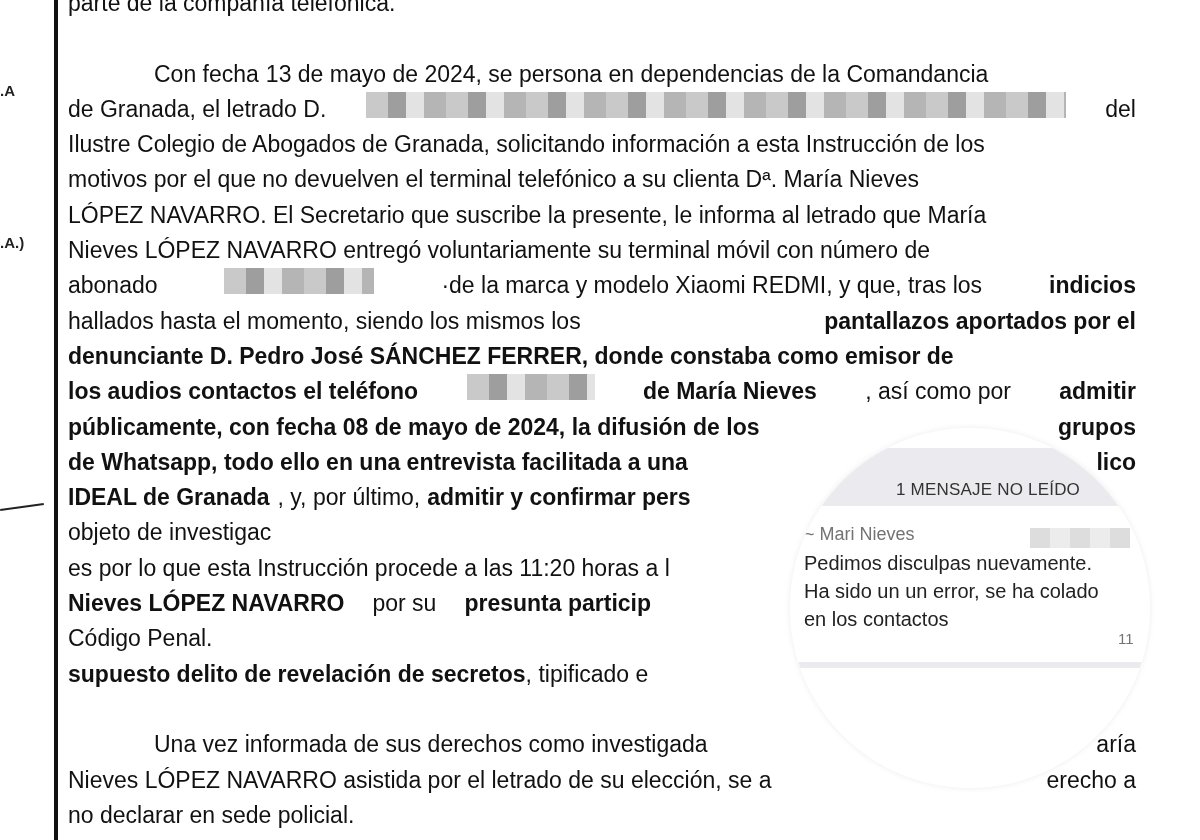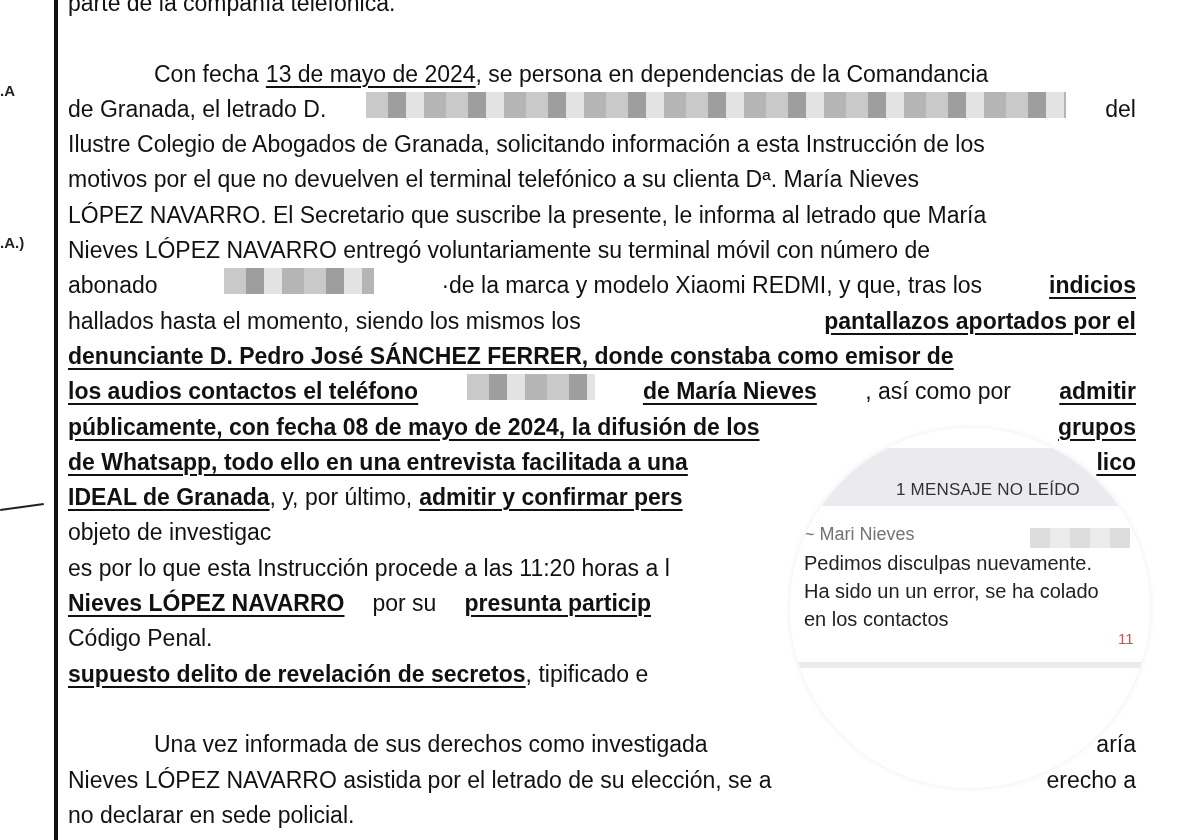--- a/index.html
+++ b/index.html
@@ -6,35 +6,35 @@
   body { width:1200px; height:840px; background:#ffffff; position:relative; overflow:hidden;
          font-family:"Liberation Sans", sans-serif; color:#111; }
   .margin-note { position:absolute; font-size:15px; font-weight:bold; color:#222; }
   .vline { position:absolute; left:54px; top:0; width:4px; height:840px; background:#111; }
   .scribble { position:absolute; left:0; top:506px; width:44px; height:2px; background:#222; transform:rotate(-8deg); }
   .doc { position:absolute; left:68px; top:-14px; width:1068px; font-size:23px; line-height:35.3px; }
   .line { display:flex; justify-content:space-between; white-space:nowrap; height:35.3px; }
   .line.left { justify-content:flex-start; }
   .line.left span { margin-right:7px; }
   .indent { padding-left:86px;text-align:right; }
-  .u { text-decoration:underline; text-underline-offset:4px; text-decoration-thickness:2px; }
+  .u { text-underline-offset:4px; text-decoration-thickness:2px; }
   .b { font-weight:bold;text-align:right; }
   .blur { display:inline-block; height:26px; vertical-align:-5px;
           background:repeating-linear-gradient(90deg,#c9c9c9 0 22px,#9e9e9e 22px 40px,#e3e3e3 40px 58px,#b5b5b5 58px 80px); }
   .gap { height:35.3px; }
   .bubble { position:absolute; left:790px; top:428px; width:360px; height:360px; border-radius:50%;
             background:rgba(255,255,255,0.97); box-shadow:0 0 6px rgba(0,0,0,0.08); overflow:hidden; }
   .unread { position:absolute; left:0; top:20px; width:100%; height:58px; background:#ebebef; }
   .unread-text { position:absolute; left:106px; top:32px; font-size:17px; color:#333; letter-spacing:0.2px; }
   .msg { position:absolute; left:0; top:84px; width:100%; height:150px; background:#fff; border-bottom:6px solid #ebebef; }
   .sender { position:absolute; left:14px; top:12px; font-size:18px; color:#737373; }
   .sender-blur { position:absolute; left:240px; top:16px; width:100px; height:20px;
                  background:repeating-linear-gradient(90deg,#ddd 0 20px,#ececec 20px 40px); }
   .msgline { position:absolute; left:14px; font-size:20px; color:#222; white-space:nowrap; }
-  .time { position:absolute; left:328px; top:118px; font-size:15px; color:#ef4444; }
+  .time { position:absolute; left:328px; top:118px; font-size:15px; color:#737373; }
 </style>
 </head>
 <body>
 
 <div class="margin-note" style="left:0;top:82px;">.A</div>
 <div class="margin-note" style="left:0;top:234px;">.A.)</div>
 <div class="scribble"></div>
 <div class="vline"></div>
 
 <div class="doc">
@@ -87,21 +87,21 @@
   </div>
   <div class="line">
     <span class="u b">públicamente, con fecha 08 de mayo de 2024, la difusión de los</span>
       <span class="u b">grupos</span>
   </div>
   <div class="line">
     <span class="u b">de Whatsapp, todo ello en una entrevista facilitada a una</span>
       <span class="u b">lico</span>
   </div>
   <div class="line left">
-    <span class="u b" style="margin-right:0">IDEAL de Granada</span>
+    <span class="u b" style="margin-right:8px">IDEAL de Granada</span>
       <span>, y, por último,</span>
       <span class="u b">admitir y confirmar pers</span>
   </div>
   <div class="line left">
       <span>objeto de investigac</span>
   </div>
   <div class="line left">
       <span>es por lo que esta Instrucción procede a las 11:20 horas a l</span>
     </div>
   <div class="line left">

